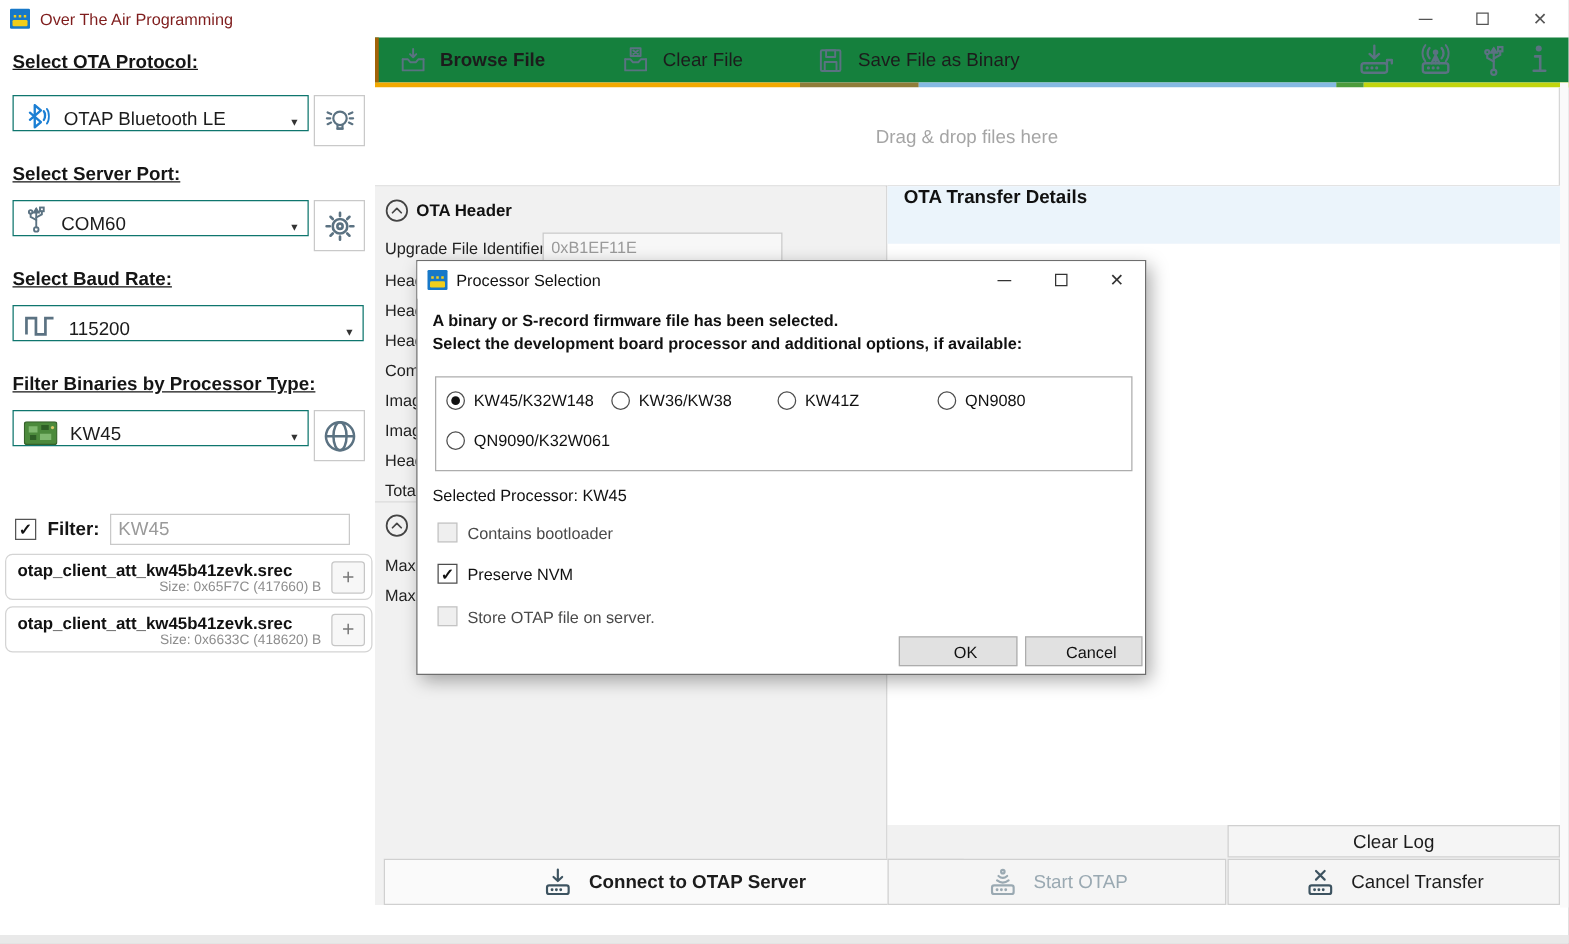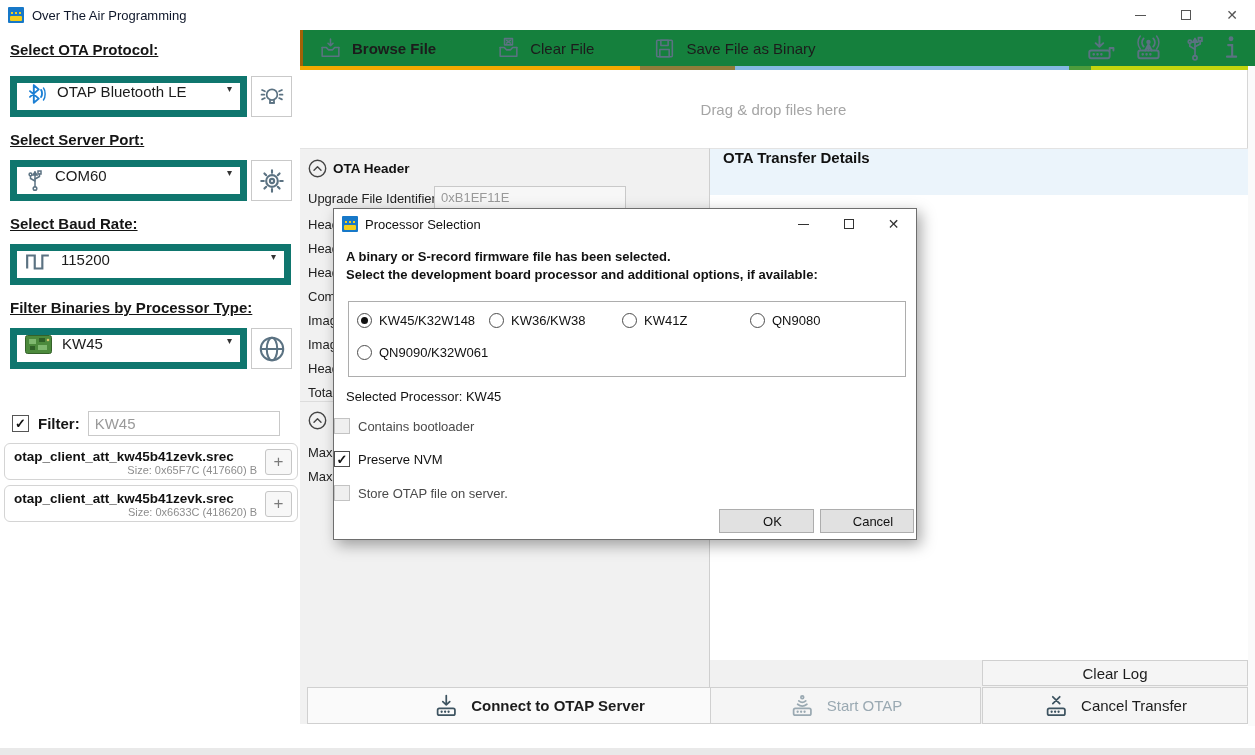--- a/index.html
+++ b/index.html
@@ -2,34 +2,34 @@
 <html><head>
 <meta charset="utf-8">
 <style>
   * { margin:0; padding:0; box-sizing:border-box; }
   html,body { background:#dcdcdc; }
   body { font-family:"Liberation Sans", sans-serif; }
   .app { position:relative; width:1255px; height:755px; background:#fff; overflow:hidden; outline:1px solid #9a9a9a; }
 
   
   .titlebar { position:absolute; left:0; top:0; width:1255px; height:30px; background:#fff; display:flex; align-items:center; }
-  .title-text { font-size:13px; color:#0f172a; margin-left:8px; }
+  .title-text { font-size:13px; color:#7f1d1d; margin-left:8px; }
   .win-controls { margin-left:auto; display:flex; align-items:center; height:100%; }
   .win-btn { width:46px; height:100%; display:flex; align-items:center; justify-content:center; color:#555; font-size:14px; }
   .min-glyph { display:block; width:11px; height:0; border-top:1px solid #555; }
   .max-glyph { display:block; width:10px; height:10px; border:1px solid #555; }
 
   .app-icon { position:relative; display:inline-block; width:16px; height:16px; background:#1778C8; border-radius:1px; margin-left:8px; flex:0 0 16px; }
   .app-icon .ai-base { position:absolute; left:2px; right:2px; bottom:2px; height:5px; background:#F2CE1B; border-radius:1px; }
   .app-icon .ai-ant  { position:absolute; left:3px; top:2px; width:10px; height:5px; border-bottom:2px dotted #F2CE1B; }
 
   
   .sidebar { position:absolute; left:0; top:30px; width:300px; height:696px; background:#fff; }
   .side-label { position:absolute; left:10px; font-size:15px; font-weight:bold; color:#151515;text-decoration:underline; }
-  .combo { position:absolute; left:10px; height:41px; background:#fff; border:7px solid #0f766e; display:flex; align-items:flex-start; padding:0 8px; }
+  .combo { position:absolute; left:10px; height:29px; background:#fff; border:1px solid #0f766e; display:flex; align-items:flex-end; padding:0 8px; }
   .combo .combo-text { font-size:15px; color:#1c1c1c; margin-left:10px; }
   .combo .caret { margin-left:auto; font-size:10px; color:#333; }
   .aux-btn { position:absolute; left:251px; width:41px; height:41px; background:#fff; border:1px solid #c9c9c9; display:flex; align-items:center; justify-content:center; }
 
   .filter-row { position:absolute; left:12px; top:381px; width:280px; height:25px; display:flex; align-items:center; }
   .checkbox { width:17px; height:17px; border:1px solid #555; background:#fff; display:flex; align-items:center; justify-content:center; font-size:13px; font-weight:bold; color:#111; }
   .filter-label { font-size:15px; font-weight:bold; color:#151515; margin:0 8px 0 9px; }
   .filter-input { width:192px; height:25px; border:1px solid #c9c9c9; font-size:15px; padding:0 6px; color:#333; font-family:"Liberation Sans",sans-serif; }
   .filter-input::placeholder { color:#9a9a9a; }
 
@@ -87,21 +87,21 @@
   .dlg-title { font-size:13px; color:#111; margin-left:7px; }
   .dlg-controls { margin-left:auto; display:flex; height:100%; }
   .dlg-btnwin { width:45px; height:100%; display:flex; align-items:center; justify-content:center; color:#333; font-size:14px; }
   .dlg-line { position:absolute; left:12px; font-size:13px; font-weight:bold; color:#111; }
   .groupbox { position:absolute; left:14px; top:92px; width:558px; height:76px; border:1px solid #adadad; background:#fff; }
   .radio-item { position:absolute; display:flex; align-items:center; gap:7px; }
   .radio { width:15px; height:15px; border:1px solid #4d4d4d; border-radius:50%; background:#fff; display:flex; align-items:center; justify-content:center; }
   .radio.sel::after { content:""; width:7px; height:7px; border-radius:50%; background:#111; }
   .radio-label { font-size:13px; color:#111; }
   .sel-proc { position:absolute; left:12px; top:180px; font-size:13px; color:#111; }
-  .chk-row { position:absolute; left:0; display:flex; align-items:center; gap:8px;text-align:right; }
+  .chk-row { position:absolute; left:16px; display:flex; align-items:center; gap:8px;text-align:right; }
   .chk { width:16px; height:16px; border:1px solid #4d4d4d; background:#fff; display:flex; align-items:center; justify-content:center; font-size:13px; font-weight:bold; color:#111; }
   .chk.disabled { background:#efefef; border-color:#c3c3c3; }
   .chk-label { font-size:13px; color:#111; }
   .chk-row.disabled .chk-label { color:#4a4a4a; }
   .dlg-btn { position:absolute; top:300px; height:24px; background:#E1E1E1; border:1px solid #ADADAD; display:flex; align-items:center; justify-content:center; font-size:13px; color:#111;padding-left:12px; }
   .dlg-ok { left:385px; width:95px; }
   .dlg-cancel { left:486px; width:94px; }
 
   svg { display:block; }
 </style>

